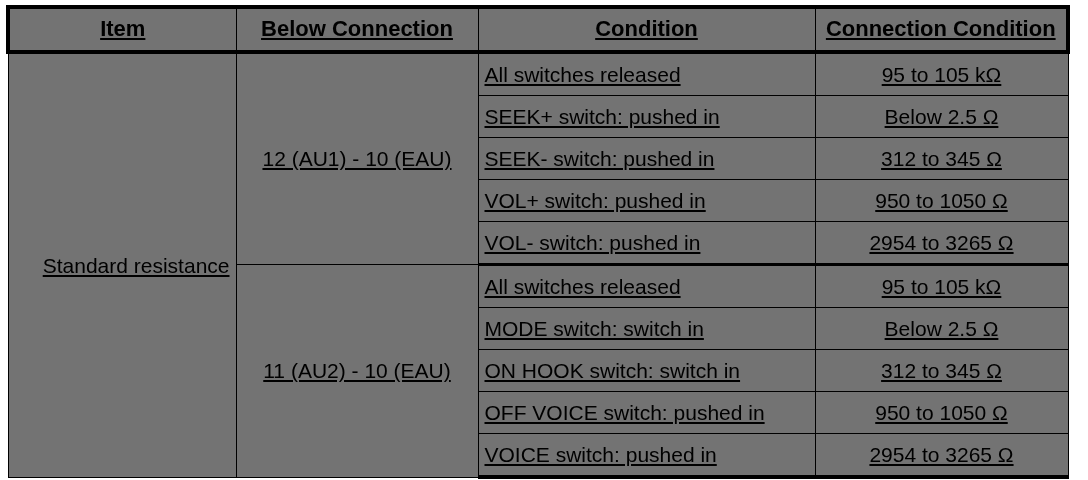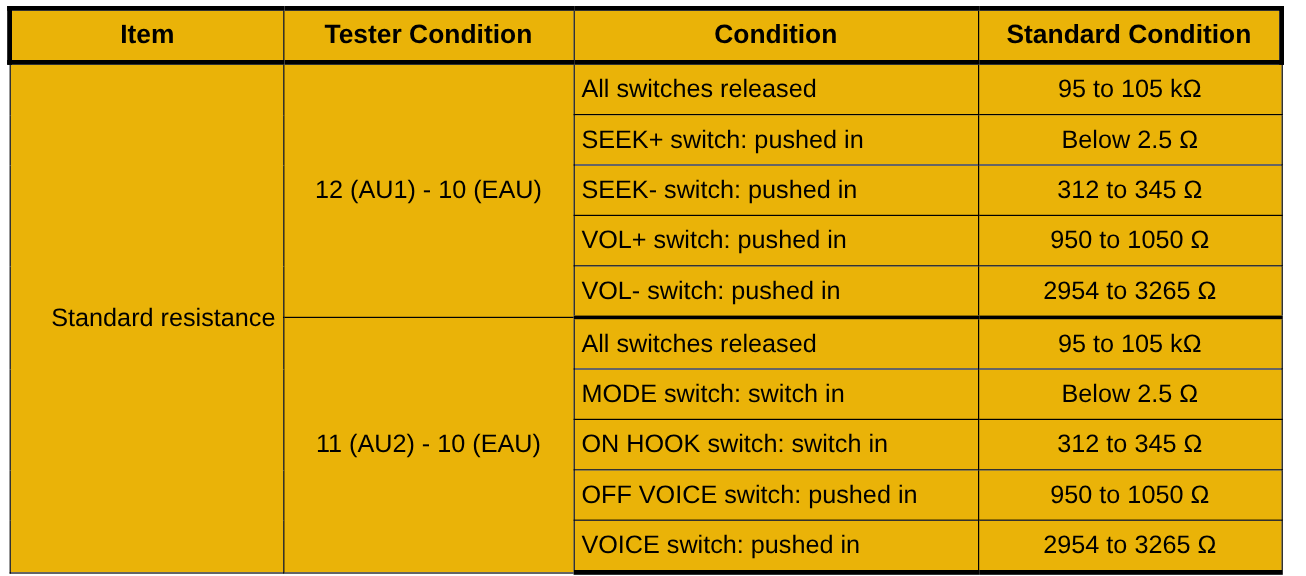--- a/index.html
+++ b/index.html
@@ -34,23 +34,24 @@
   }
 
   table.spec-table td,
   table.spec-table th {
     border: 1px solid #000000;
     padding: 0 6px;
     font-weight: normal;
     font-size: 21px;
     line-height: 1.1;
     vertical-align: middle;
-    background: #eab308;
+    background: #737373;
     white-space: nowrap;
     overflow: hidden;
+    text-decoration: underline;
   }
 
   
   col.c-item  { width: 228px; }
   col.c-test  { width: 242px; }
   col.c-cond  { width: 337px; }
   col.c-spec  { width: 253px; }
 
   
   tr.header-row th {
@@ -108,23 +109,23 @@
     <colgroup>
       <col class="c-item">
       <col class="c-test">
       <col class="c-cond">
       <col class="c-spec">
     </colgroup>
 
     <thead>
       <tr class="header-row">
         <th class="first">Item</th>
-        <th>Tester Condition</th>
+        <th>Below Connection</th>
         <th>Condition</th>
-        <th class="last">Standard Condition</th>
+        <th class="last">Connection Condition</th>
       </tr>
     </thead>
 
     <tbody>
 
       <tr class="data-row">
         <td class="item-cell" rowspan="10">Standard resistance</td>
         <td class="tester-cell" rowspan="5">12 (AU1) - 10 (EAU)</td>
         <td class="cond-cell">All switches released</td>
         <td class="spec-cell">95 to 105 kΩ</td>

